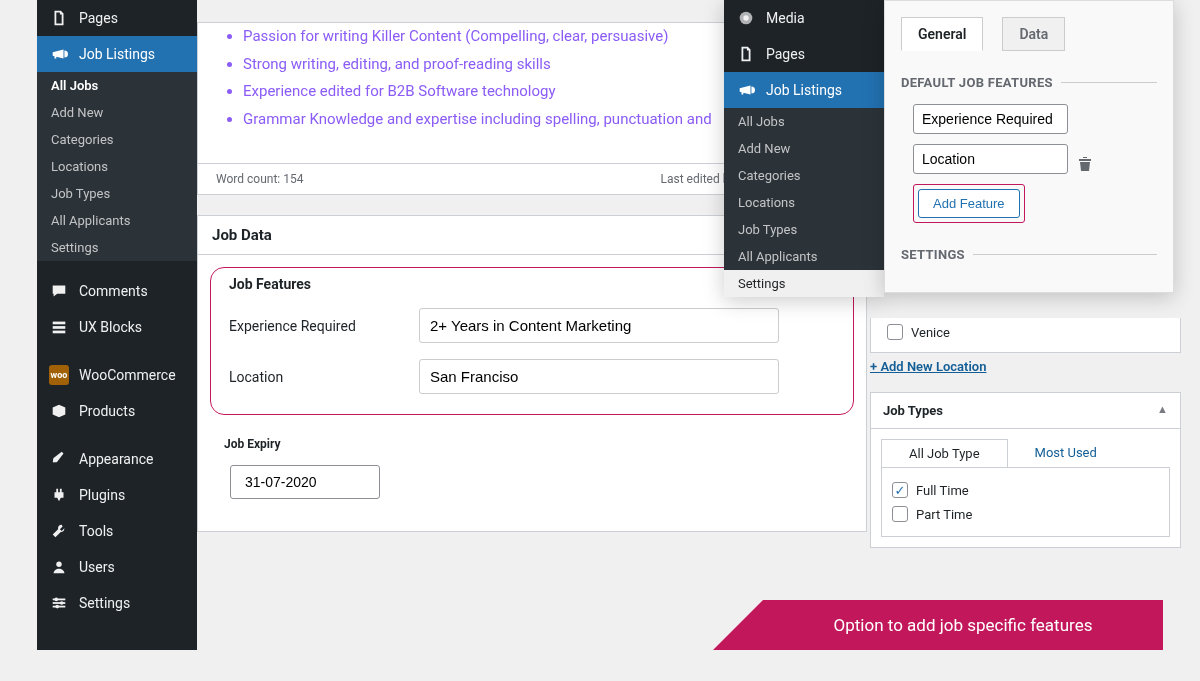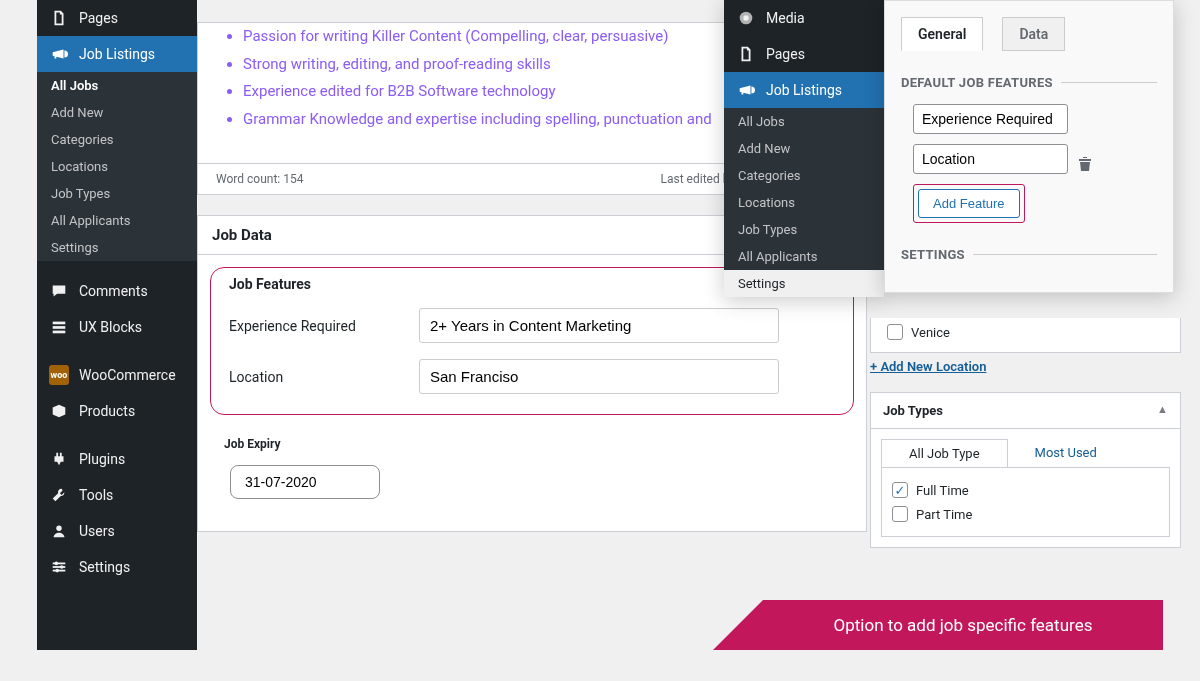--- a/index.html
+++ b/index.html
@@ -25,21 +25,21 @@
     .editor-footer { border-top: 1px solid #ccd0d4; padding: 8px 18px; font-size: 12px; color: #646970; display: flex; justify-content: space-between; }
     
     .job-data-header { font-size: 15px; font-weight: 700; padding: 10px 14px; border-bottom: 1px solid #ccd0d4; }
     .job-data-body { padding: 12px; }
     .job-features-box { border: 1.5px solid #c2185b; border-radius: 14px; padding: 8px 18px 20px; }
     .job-features-title { font-size: 14px; font-weight: 700; margin-bottom: 14px; }
     .feature-row { display: flex; align-items: center; margin-top: 16px; }
     .feature-label { width: 190px; font-size: 14px; }
     .feature-input { flex: 1; border: 1px solid #ccc; border-radius: 3px; padding: 8px 10px; font-size: 15px; max-width: 360px; }
     .job-expiry-title { font-size: 12px; font-weight: 700; margin: 22px 0 14px 14px; }
-    .expiry-input { border: 1px solid #8c8f94; border-radius: 8px; padding: 8px 14px; font-size: 14px; margin-left: 20px; margin-bottom: 20px; width: 150px; }
+    .expiry-input { border: 1px solid #8c8f94; border-radius: 3px; padding: 8px 14px; font-size: 14px; margin-left: 20px; margin-bottom: 20px; width: 150px; }
 
     
     .right-sidebar { position: absolute; left: 870px; top: 318px; width: 311px; font-size: 13px; }
     .loc-item { padding: 4px 0; display: flex; align-items: center; }
     .checkbox { width: 16px; height: 16px; border: 1px solid #8c8f94; border-radius: 3px; margin-right: 8px; display: inline-flex; align-items: center; justify-content: center; font-size: 13px; color: #2271b1; }
     .add-link { color: #135e96; font-weight: 600; font-size: 13px; text-decoration: underline; cursor: pointer; }
     .metabox { background: #fff; border: 1px solid #ccd0d4; margin-top: 18px; }
     .metabox-header { padding: 10px 12px; font-weight: 700; display: flex; justify-content: space-between; border-bottom: 1px solid #ccd0d4; }
     .metabox-body { padding: 10px; }
     .tabs { display: flex; font-size: 13px; }
@@ -125,20 +125,28 @@
   </div>
   <div class="menu-item">
     <span class="menu-icon">
         <svg width="18" height="18" viewBox="0 0 20 20" fill="currentColor">
           <path d="M3 6l7-3 7 3v8l-7 3-7-3V6z"></path>
         </svg>
       </span>
     <span>Products</span>
   </div>
   <div class="menu-separator"></div>
+  <div class="menu-item">
+    <span class="menu-icon">
+        <svg width="18" height="18" viewBox="0 0 20 20" fill="currentColor">
+          <path d="M4 14c2-1 3 0 4-1l7-9-2-2-9 7c-1 1 0 2-1 4l1 1z"></path>
+        </svg>
+      </span>
+    <span>Appearance</span>
+  </div>
   <div class="menu-item">
     <span class="menu-icon">
         <svg width="18" height="18" viewBox="0 0 20 20" fill="currentColor">
           <path d="M7 3v4H5v6h3l2 4 2-4h3V7h-2V3h-2v4H9V3H7z"></path>
         </svg>
       </span>
     <span>Plugins</span>
   </div>
   <div class="menu-item">
     <span class="menu-icon">

